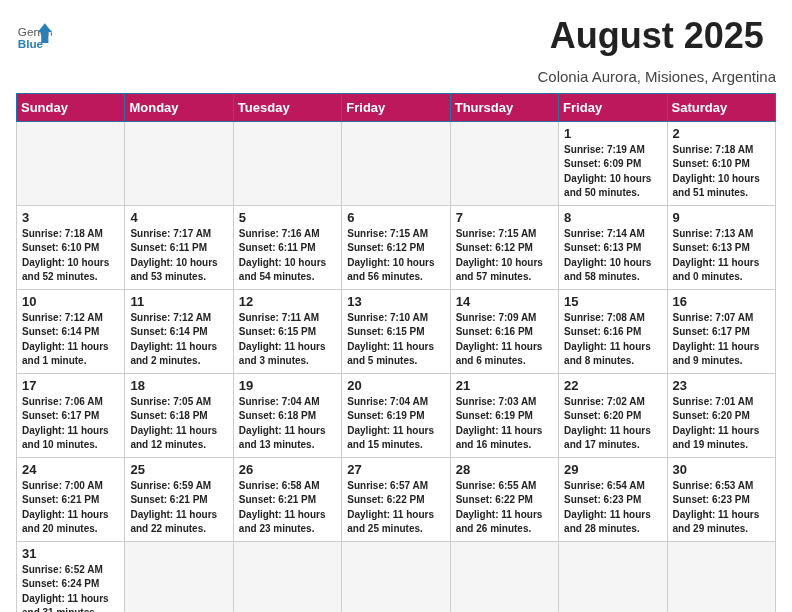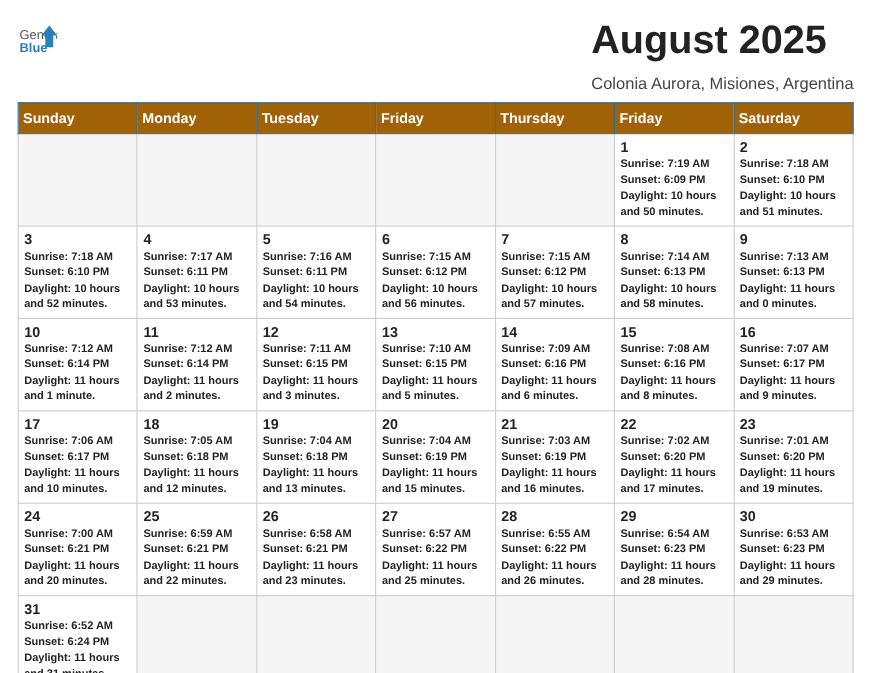--- a/index.html
+++ b/index.html
@@ -26,40 +26,40 @@
       color: #333;
       line-height: 1.2;
     }
     .logo-text .general { font-weight: normal; }
     .logo-text .blue { color: #2980b9; font-weight: bold; }
     .logo-icon {
       width: 36px;
       height: 36px;
     }
     .title-section {
-      text-align: left;
+      text-align: center;
     }
     .month-title {
       font-size: 36px;
       font-weight: bold;
       color: #222;
       line-height: 1.1;
     }
     .location-title {
       font-size: 15px;
       color: #444;
       margin-top: 12px;
     }
     .calendar {
       width: 100%;
       border-collapse: collapse;
       border: 1px solid #ccc;
     }
     .calendar th {
-      background-color: #a16207;
+      background-color: #be185d;
       color: #fff;
       font-size: 13px;
       font-weight: bold;
       padding: 6px 4px;
       text-align: left;
       border: 1px solid #2471a3;
     }
     .calendar td {
       vertical-align: top;
       border: 1px solid #ccc;

